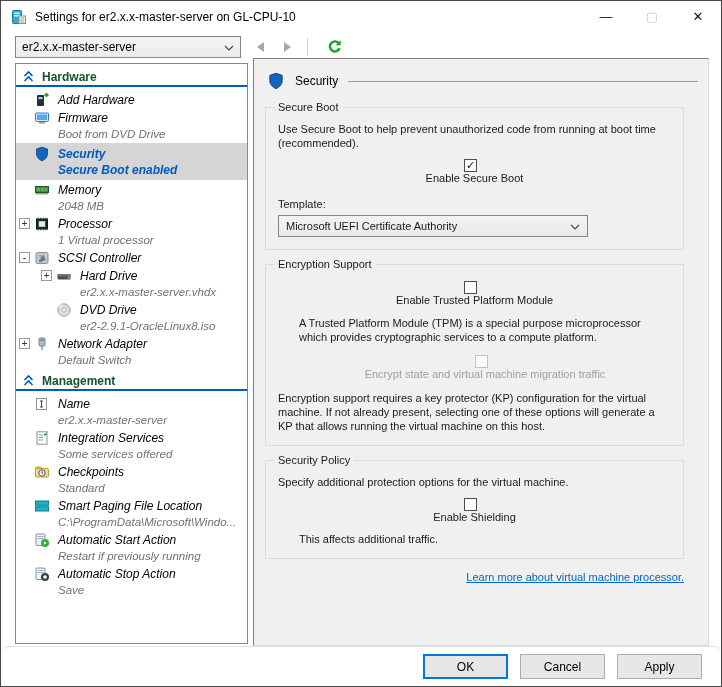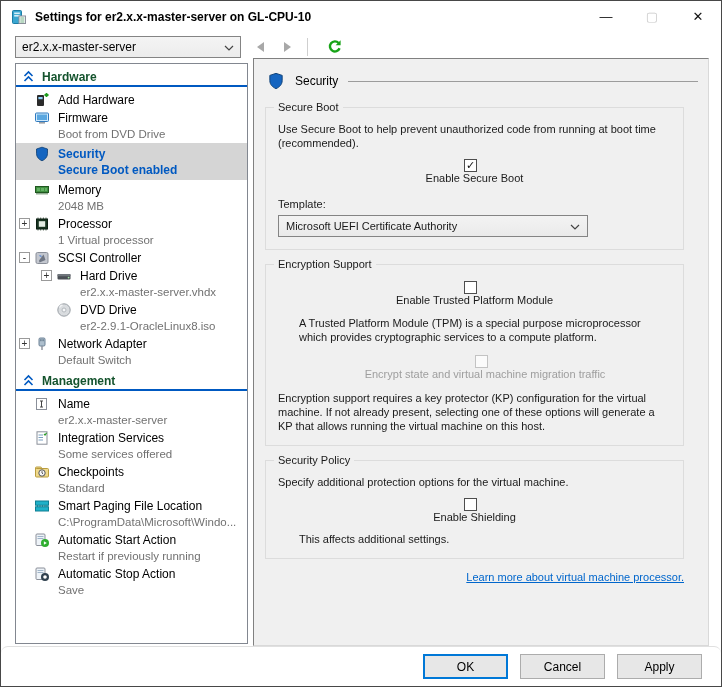--- a/index.html
+++ b/index.html
@@ -2,38 +2,38 @@
 <html><head>
 <meta charset="utf-8">
 <style>
   html,body{margin:0;padding:0;background:#cfcfcf;font-family:"Liberation Sans",sans-serif;}
   *{box-sizing:border-box;}
   .window{position:relative;width:722px;height:687px;background:#ffffff;border:1px solid #474747;overflow:hidden;
           font-size:12px;color:#111;}
   
   .titlebar{position:absolute;left:0;top:0;width:100%;height:31px;background:#ffffff;display:flex;align-items:center;}
   .titlebar .appicon{margin-left:10px;width:16px;height:16px;flex:0 0 auto;}
-  .titlebar .title{margin-left:8px;font-size:12px;color:#000;white-space:nowrap;font-weight:bold;}
+  .titlebar .title{margin-left:8px;font-size:12px;color:#000;white-space:nowrap;}
   .wctrls{margin-left:auto;display:flex;height:31px;}
   .wctrl{width:46px;height:31px;display:flex;align-items:center;justify-content:center;font-size:13px;color:#111;}
   .wctrl.max{color:#c9c9c9;}
   
   .toolbar{position:absolute;left:0;top:31px;width:100%;height:30px;background:#ffffff;display:flex;align-items:center;}
   .vmcombo{margin-left:14px;width:226px;height:22px;background:linear-gradient(#f4f4f4,#ececec);
            border:1px solid #848484;display:flex;align-items:center;padding:0 6px;}
   .vmcombo .val{flex:1;font-size:12px;color:#000;white-space:nowrap;overflow:hidden;}
   .navbtn{margin-left:10px;width:18px;height:18px;display:flex;align-items:center;justify-content:center;}
   .tbsep{width:1px;height:18px;background:#cfcfcf;margin:0 8px 0 10px;}
   
   .sidebar{position:absolute;left:14px;top:62px;width:233px;height:581px;background:#ffffff;
            border:1px solid #828790;overflow:hidden;padding-top:4px;}
   .t-header{display:flex;align-items:center;height:19px;padding-left:6px;border-bottom:2px solid #0059c1;
             color:#14532d;font-weight:bold;margin-bottom:4px;}
   .t-header .chev{width:13px;height:13px;margin-right:7px;flex:0 0 auto;}
-  .t-item{margin-bottom:1px;}
+  .t-item{margin-bottom:1px;font-style:italic;}
   .t-row{display:flex;align-items:center;height:17px;padding-left:3px;}
   .t-row .exp{width:15px;flex:0 0 auto;display:flex;align-items:center;}
   .expbox{width:11px;height:11px;border:1px solid #9a9a9a;background:#fff;display:flex;align-items:center;
           justify-content:center;font-size:10px;line-height:9px;color:#333;}
   .t-row .ticon{width:16px;height:16px;margin-right:8px;flex:0 0 auto;}
   .t-label{white-space:nowrap;color:#000;}
   .t-sub{height:16px;line-height:16px;padding-left:42px;color:#717171;white-space:nowrap;font-size:11.5px;}
   .t-item.nested .t-row{padding-left:25px;}
   .t-item.nested .t-sub{padding-left:64px;}
   .t-item.selected{background:#d5d5d5;padding:2px 0;}
@@ -422,21 +422,21 @@
       <div class="desc" style="margin-top:11px;">Encryption support requires a key protector (KP) configuration for the virtual machine. If not already present, selecting one of these options will generate a KP that allows running the virtual machine on this host.</div>
     </div>
 
     <div class="group">
       <span class="glabel">Security Policy</span>
       <div class="desc">Specify additional protection options for the virtual machine.</div>
       <div class="cbrow">
         <span class="cb"></span>
         <span class="cblabel">Enable Shielding</span>
       </div>
-      <div class="desc indent" style="margin-top:9px;">This affects additional settings.</div>
+      <div class="desc indent" style="margin-top:9px;">This affects additional traffic.</div>
     </div>
 
     <div class="linkrow">
       <span class="link">Learn more about virtual machine processor.</span>
     </div>
 
   </div>
 
   <div class="footer">
     <div class="btn primary">OK</div>

